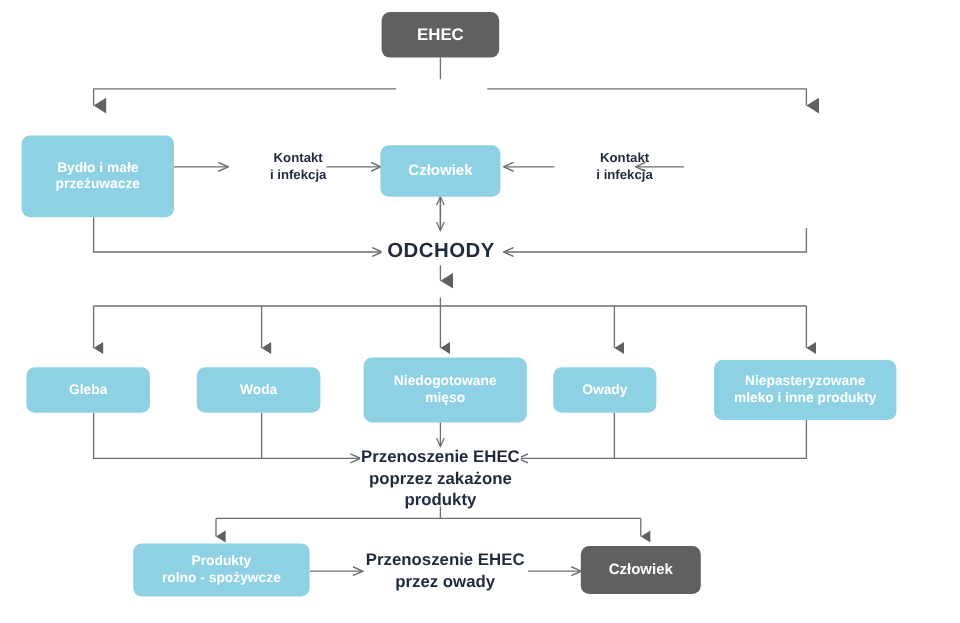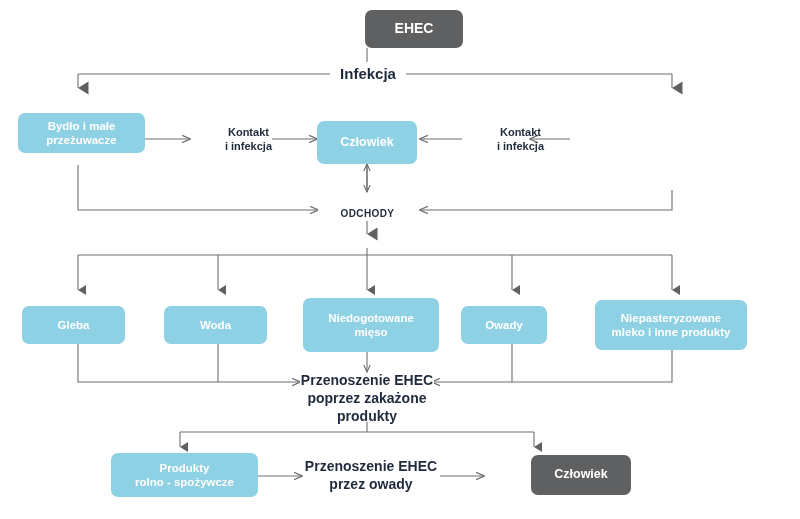--- a/index.html
+++ b/index.html
@@ -25,35 +25,34 @@
     color:#ffffff;
     font-weight:bold;
     font-size:11.5px;
     padding:3px 6px;
   }
   .node.gray{
     background:#5f6062;
     color:#ffffff;
     font-weight:bold;
     font-size:14px;
-    margin-left:47px;
   }
   .node.gray.small{font-size:12.5px;}
 
   .plain{
     position:absolute;
     display:flex;align-items:center;justify-content:center;
     text-align:center;
     color:#1f2a3c;
     font-weight:bold;
     line-height:1.3;
     box-sizing:border-box;
   }
   .plain.lbl{font-size:11px;justify-content:flex-end;}
-  .plain.big{font-size:10px;letter-spacing:.4px;align-items:flex-end;}
+  .plain.big{font-size:17px;letter-spacing:.4px;align-items:flex-end;}
   .plain.mid{font-size:14px;}
   .plain.infekcja{font-size:15px;}
 
   .wl{white-space:pre-line;}
 </style>
 </head>
 <body>
 
 <div id="stage">
 
@@ -122,25 +121,22 @@
 
       <path d="M258,476 L302,476" marker-end="url(#ah)"></path>
       <path d="M440,476 L484,476" marker-end="url(#ah)"></path>
     </g>
   </svg>
 
   <div class="node gray" style="left:318px;top:10px;width:98px;height:38px;">
     <span>EHEC</span>
   </div>
 
-  <div class="plain infekcja" style="left:330px;top:62px;width:76px;height:24px;background:#ffffff;">
-    <span>Infekcja</span>
-  </div>
-
-  <div class="node blue" style="left:18px;top:113px;width:127px;height:40px;">
+
+  <div class="node blue" style="left:18px;top:113px;width:127px;height:68px;">
     <span class="wl">Bydło i małe
 przeżuwacze</span>
   </div>
 
   <div class="plain lbl" style="left:190px;top:120px;width:82px;height:38px;">
     <span class="wl">Kontakt
 i infekcja</span>
   </div>
 
   <div class="node blue" style="left:317px;top:121px;width:100px;height:43px;font-size:12.5px;">

